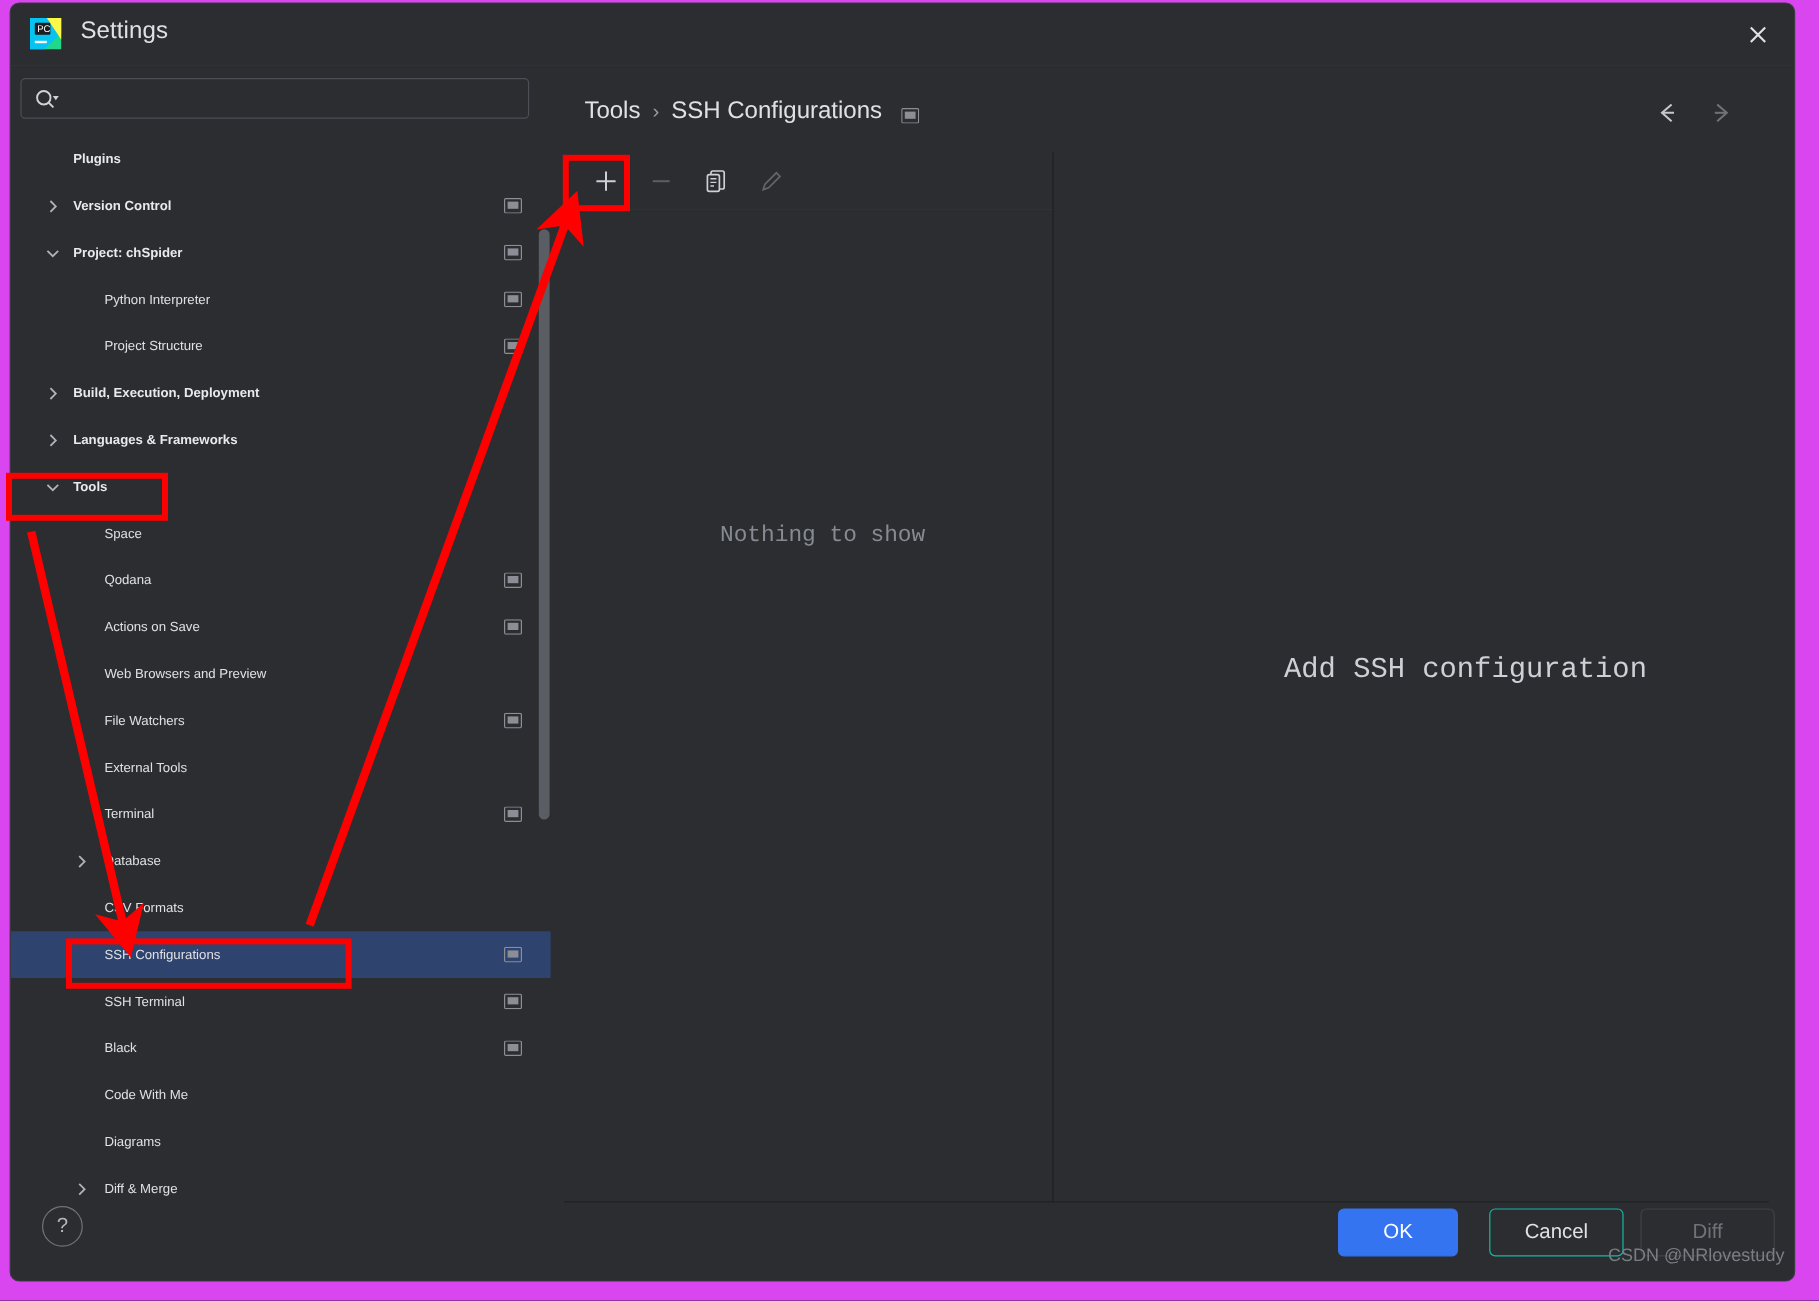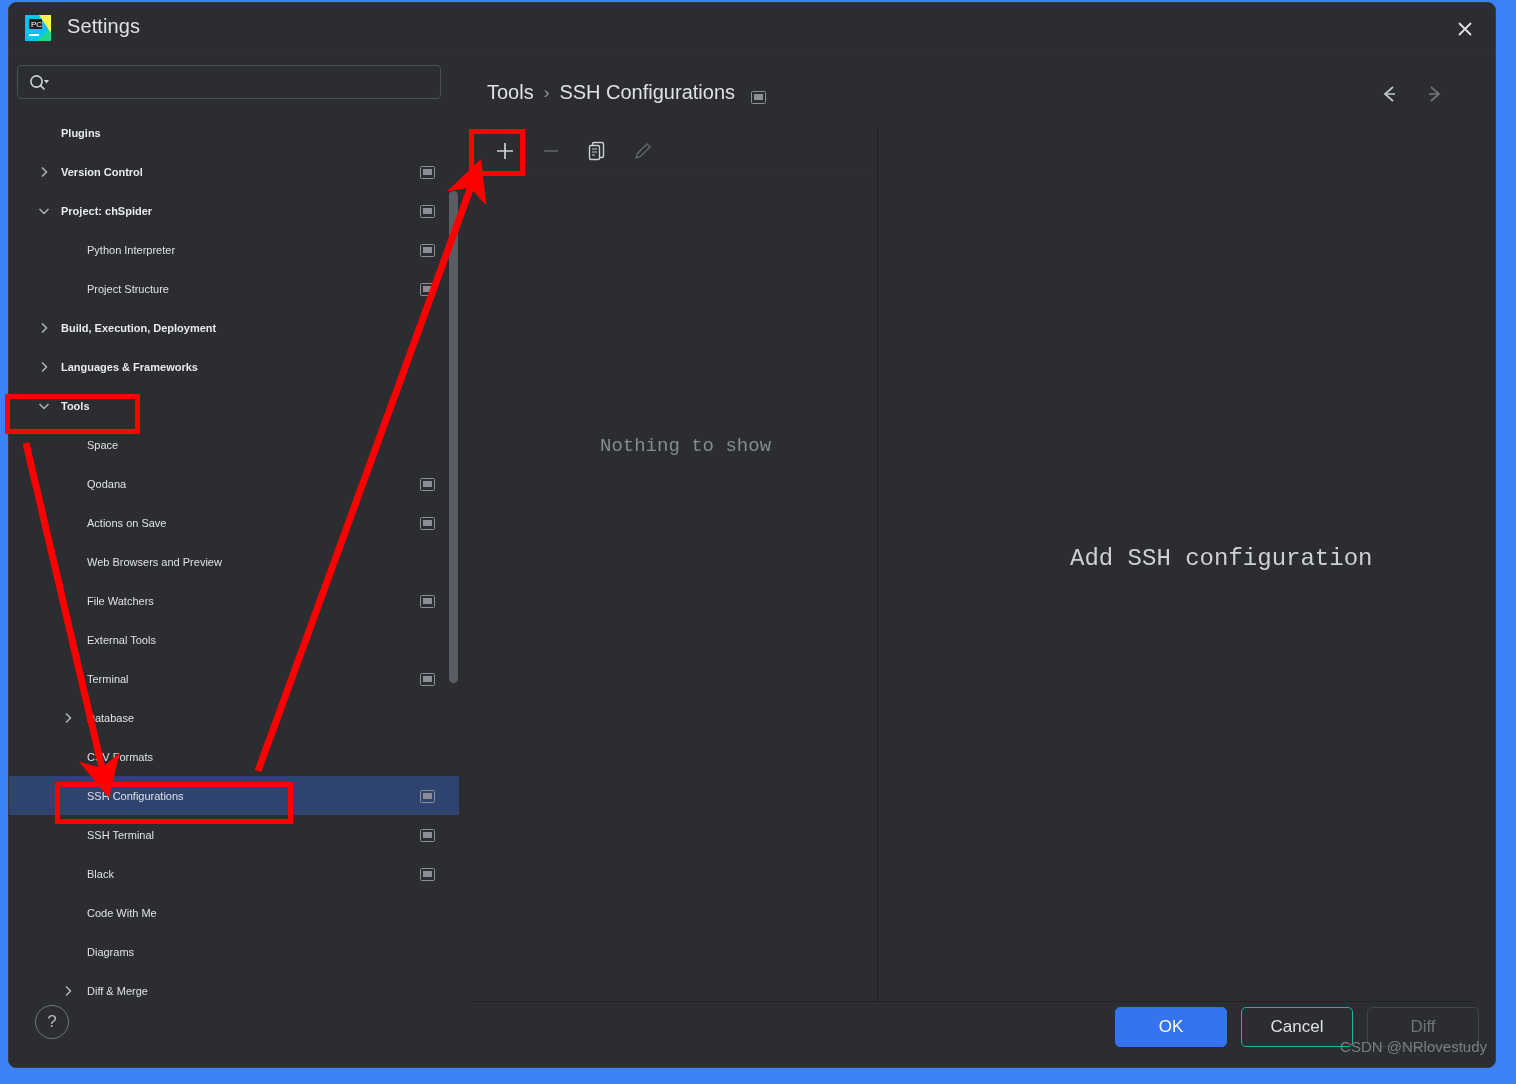--- a/index.html
+++ b/index.html
@@ -8,21 +8,21 @@
     background: #1b1d1f;
   }
   body {
     font-family: "Liberation Sans", sans-serif;
     -webkit-font-smoothing: antialiased;
   }
   #screen {
     position: relative;
     width: 1516px;
     height: 1084px;
-    background: #3b82f6;
+    background: #d946ef;
     overflow: hidden;
   }
   
   .dialog {
     position: absolute;
     left: 8px;
     top: 2px;
     width: 1488px;
     height: 1066px;
     background: #2b2d30;
@@ -226,21 +226,21 @@
     height: 40px;
     border-radius: 5px;
     font-size: 17px;
     display: flex; align-items: center; justify-content: center;
     box-sizing: border-box;
     cursor: pointer;
     font-family: "Liberation Sans", sans-serif;
   }
   .btn-ok {
     left: 1106px;
-    width: 112px;
+    width: 100px;
     background: #3574f0;
     color: #ffffff;
     border: 1px solid #3574f0;
   }
   .btn-cancel {
     left: 1232px;
     width: 112px;
     background: transparent;
     color: #dfe1e5;
     border: 1px solid #14b8a6;

